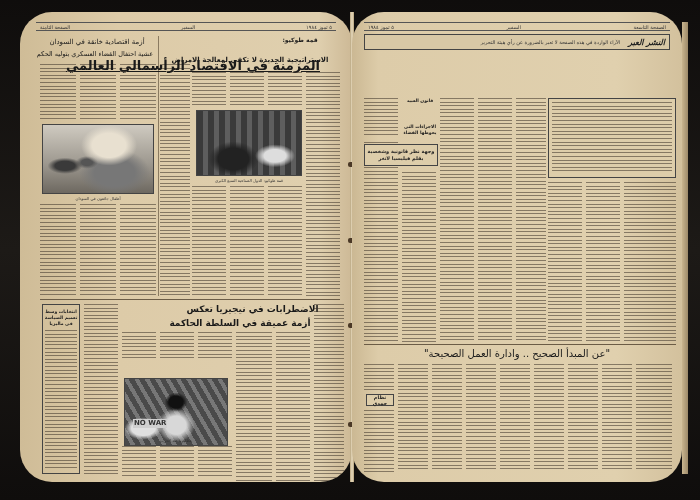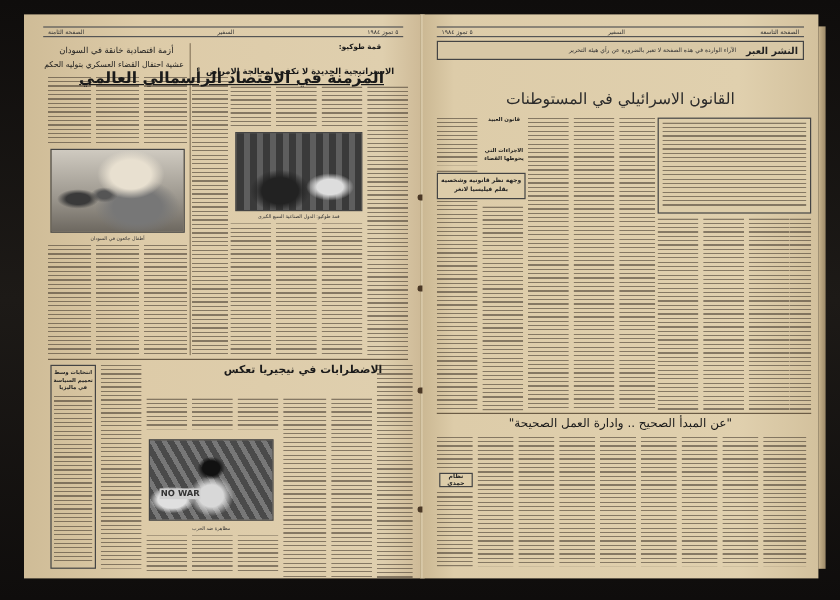--- a/index.html
+++ b/index.html
@@ -1,51 +1,51 @@
 <!DOCTYPE html>
 <html><head>
   <meta charset="utf-8">
   <style>
     * { box-sizing: border-box; margin: 0; padding: 0; }
     html, body { width: 700px; height: 500px; overflow: hidden; background: #151311; }
     body { font-family: "DejaVu Sans", sans-serif; position: relative; }
 
     .spread { position: absolute; left: 0; top: 0; width: 700px; height: 500px; background: linear-gradient(180deg,#0f0d0c 0%,#1d1a17 50%,#0f0d0c 100%); }
 
-    .page { position: absolute; top: 12px; height: 470px; background: #d9c7a4; overflow: hidden; }
+    .page { position: absolute; top: 12px; height: 470px; background: #d9c7a4; overflow: hidden; border-radius: 32px; }
     .page-left { left: 20px; width: 332px; background: linear-gradient(90deg,#cfbc97 0%,#ddcba8 30%,#dfcfae 90%,#cdb996 100%); }
     .page-right { left: 352px; width: 330px; background: linear-gradient(90deg,#cbb893 0%,#ddcca9 8%,#e0d0ae 80%,#d3c19d 100%); }
     .page-edge { position: absolute; top: 22px; left: 682px; width: 6px; height: 452px; background: linear-gradient(90deg,#c9b58f,#9d8a69); }
     .gutter { position: absolute; left: 350px; top: 12px; width: 4px; height: 470px; background: linear-gradient(90deg,#b5a27c,#e9dcc0,#b5a27c); }
 
     .binding-hole { position: absolute; width: 8px; height: 5px; border-radius: 2px; background: #4a3826; }
 
     .folio { position: absolute; top: 10px; height: 9px; border-top: 1px solid #555; border-bottom: 1px solid #555; font-size: 5px; color: #333; direction: rtl; display: flex; justify-content: space-between; align-items: center; padding: 0 4px; }
 
     .kicker-bar { position: absolute; border: 1px solid #444; background: #d8c8a6; direction: rtl; display: flex; align-items: center; padding: 0 4px; gap: 8px; }
-    .kicker-label { font-size: 8px; font-weight: bold; color: #222; }
+    .kicker-label { font-size: 8px; font-weight: bold; font-style: italic; color: #222; }
     .kicker-text { font-size: 5px; color: #333; }
 
     .headline { position: absolute; direction: rtl; text-align: center; color: #1a1a1a; font-weight: bold; white-space: nowrap; }
     .subhead { position: absolute; direction: rtl; text-align: center; color: #2a2a2a; white-space: nowrap; }
 
     .col { position: absolute; overflow: hidden; }
     .col::before { content: ""; position: absolute; inset: 0; background: repeating-linear-gradient(180deg, rgba(60,50,40,0.55) 0 1px, transparent 1px 3.6px); }
 
     .rule-v { position: absolute; width: 1px; background: #8a7a60; }
     .rule-h { position: absolute; height: 1px; background: #6b5c46; }
 
     .photo { position: absolute; border: 1px solid #444; overflow: hidden; }
     .photo-caption { position: absolute; font-size: 4px; direction: rtl; text-align: center; color: #333; white-space: nowrap; }
 
     .boxed { position: absolute; border: 1px solid #444; direction: rtl; text-align: center; font-weight: bold; color: #222; display: flex; align-items: center; justify-content: center; }
 
     .p-sudan { background: radial-gradient(ellipse at 60% 30%, #e8e0d0 0 18%, transparent 30%), radial-gradient(ellipse at 20% 60%, #3a3a3a 0 8%, transparent 14%), radial-gradient(ellipse at 40% 55%, #555 0 6%, transparent 12%), radial-gradient(ellipse at 65% 70%, #777 0 20%, transparent 35%), linear-gradient(180deg,#cfcac0 0%,#9a958c 60%,#6d6860 100%); }
     .p-summit { background: radial-gradient(ellipse at 75% 70%, #ddd 0 10%, transparent 18%), radial-gradient(ellipse at 35% 75%, #222 0 16%, transparent 26%), repeating-linear-gradient(90deg,#3a3a3a 0 6px,#5e5e5e 6px 11px), linear-gradient(180deg,#666 0%,#2a2a2a 100%); }
-    .p-nigeria { background: radial-gradient(ellipse at 50% 35%, #111 0 10%, transparent 16%), radial-gradient(ellipse at 50% 70%, #d8d8d8 0 14%, transparent 26%), radial-gradient(ellipse at 18% 75%, #e0e0e0 0 10%, transparent 16%), repeating-linear-gradient(60deg,#4a4a4a 0 5px,#777 5px 9px), linear-gradient(180deg,#555 0%,#999 100%); }
+    .p-nigeria { background: radial-gradient(ellipse at 50% 35%, #111 0 10%, transparent 16%), radial-gradient(ellipse at 50% 70%, #d8d8d8 0 14%, transparent 26%), radial-gradient(ellipse at 18% 75%, #e0e0e0 0 10%, transparent 16%), repeating-linear-gradient(60deg,#4a4a4a 0 5px,#777 5px 9px), linear-gradient(180deg,#555 0%,#999 100%); margin-top: 12px; }
     .nowar { position: absolute; font-size: 7px; font-weight: bold; color: #333; background: #cfcfcf; line-height: 7px; padding: 1px; }
   </style>
 </head>
 <body>
 
 <div class="spread">
 
   <div class="page page-left">
     <div class="folio" style="left:16px;width:300px;">
       <span>٥ تموز ١٩٨٤</span>
@@ -87,20 +87,21 @@
 
     <div class="rule-h" style="left:20px;top:287px;width:300px;"></div>
 
     <div class="boxed" style="left:22px;top:292px;width:38px;height:170px;align-items:flex-start;padding-top:4px;font-size:4.5px;line-height:6px;">
       <span>انتخابات وسط تعميم السياسة في ماليزيا</span>
     </div>
     <div class="col" style="left:25px;top:318px;width:32px;height:140px;"></div>
     <div class="col" style="left:64px;top:292px;width:34px;height:170px;"></div>
 
     <div class="headline" style="left:150px;top:292px;width:165px;font-size:9px;">الاضطرابات في نيجيريا تعكس</div>
+    <div class="headline" style="left:145px;top:306px;width:150px;font-size:9px;">أزمة عميقة في السلطة الحاكمة</div>
 
     <div class="col" style="left:102px;top:320px;width:34px;height:26px;"></div>
     <div class="col" style="left:140px;top:320px;width:34px;height:26px;"></div>
     <div class="col" style="left:178px;top:320px;width:34px;height:26px;"></div>
     <div class="col" style="left:216px;top:320px;width:36px;height:150px;"></div>
     <div class="col" style="left:256px;top:320px;width:34px;height:150px;"></div>
     <div class="col" style="left:294px;top:292px;width:30px;height:178px;"></div>
 
     <div class="photo p-nigeria" style="left:104px;top:354px;width:104px;height:68px;">
       <span class="nowar" style="left:8px;top:40px;">NO WAR</span>
@@ -123,21 +124,20 @@
       <span>الصفحة التاسعة</span>
       <span>السفير</span>
       <span>٥ تموز ١٩٨٤</span>
     </div>
 
     <div class="kicker-bar" style="left:12px;top:22px;width:306px;height:16px;">
       <span class="kicker-label">النشر العبر</span>
       <span class="kicker-text">الآراء الواردة في هذه الصفحة لا تعبر بالضرورة عن رأي هيئة التحرير</span>
     </div>
 
-    <div class="subhead" style="left:40px;top:64px;width:250px;font-size:13px;">القانون الاسرائيلي في المستوطنات</div>
 
     <div class="photo" style="left:196px;top:86px;width:128px;height:80px;background:#ddcdaa;"></div>
     <div class="col" style="left:200px;top:90px;width:120px;height:72px;"></div>
 
     <div class="col" style="left:12px;top:130px;width:34px;height:200px;"></div>
     <div class="col" style="left:50px;top:160px;width:34px;height:170px;"></div>
     <div class="col" style="left:88px;top:86px;width:34px;height:244px;"></div>
     <div class="col" style="left:126px;top:86px;width:34px;height:244px;"></div>
     <div class="col" style="left:164px;top:86px;width:30px;height:244px;"></div>
     <div class="col" style="left:196px;top:170px;width:34px;height:160px;"></div>

